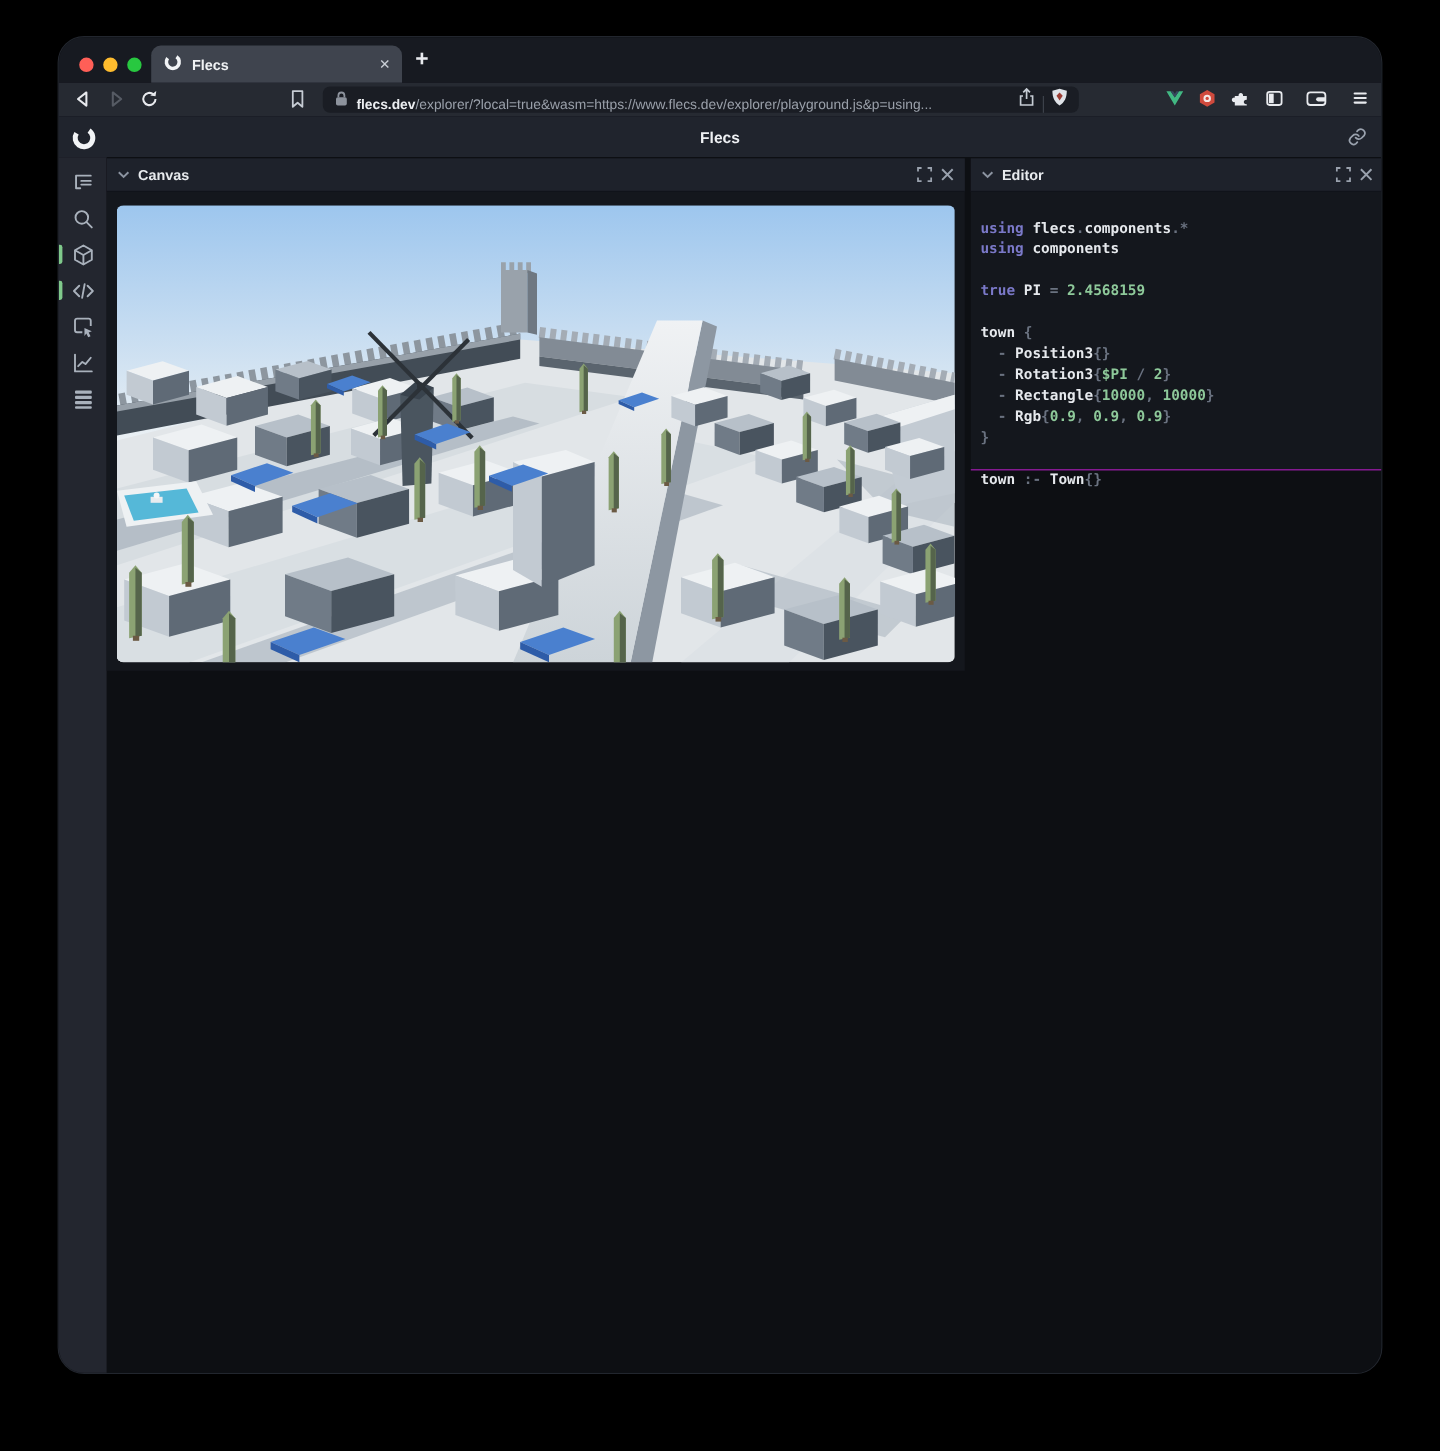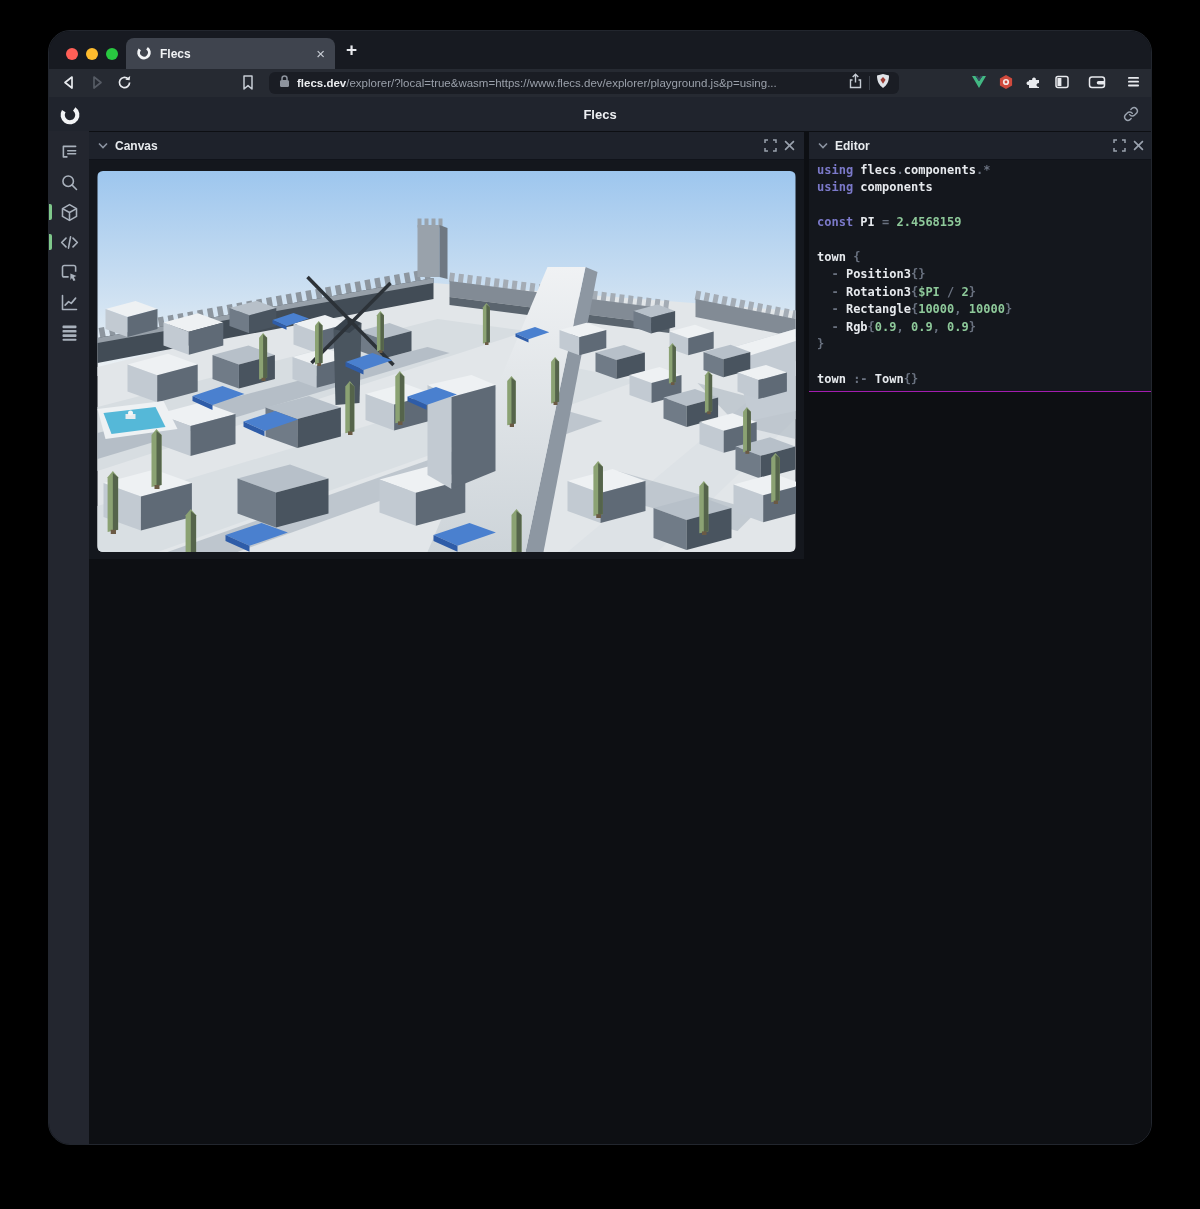--- a/index.html
+++ b/index.html
@@ -14,21 +14,21 @@
   .light { width:12px; height:12px; border-radius:50%; }
   .tab { position:absolute; left:77px; top:7px; width:209px; height:31px; background:#3f444e;
          border-radius:8px 8px 0 0; display:flex; align-items:center; padding:0 10px; gap:8px; }
   .tab-title { flex:1; color:#f0f2f4; font-size:12px; font-weight:bold; }
   .tab-close { color:#c9ced6; font-size:15px; line-height:1; }
   .newtab { position:absolute; left:297px; top:8px; color:#e8eaee; font-size:19px; font-weight:bold; }
 
   .toolbar { position:relative; height:28px; background:#262a32; }
   .tool { position:absolute; top:5px; }
   .urlbar { position:absolute; left:220px; top:3px; width:630px; height:22px; background:#1a1d24;
-            border-radius:6px; display:flex; align-items:center; padding:0 9px; gap:6px; }
+            border-radius:6px; display:flex; align-items:flex-end; padding:0 9px; gap:6px; }
   .url-text { font-size:11.5px; color:#9aa0aa; white-space:nowrap; overflow:hidden; flex:1; }
   .url-domain { color:#eceef1; font-weight:bold; }
   .url-sep { width:1px; height:14px; background:#3c414a; }
 
   
   .app-header { position:relative; height:34px; background:#20242d; display:flex; align-items:center; justify-content:center; }
   .app-title { color:#eef0f3; font-size:13px; font-weight:bold; }
   .app-body { display:flex; height:1015px; }
 
   .side { width:40px; background:#23262f; padding-top:6px; }
@@ -40,21 +40,21 @@
   .panel { position:absolute; background:#14171d; }
   .canvas-panel { left:0; top:1px; width:715px; height:427px; }
   .editor-panel { left:720px; top:1px; width:344px; height:260px; border-bottom:1px solid #a21caf; }
   .panel-header { height:28px; background:#1e222b; display:flex; align-items:center; padding:0 9px; gap:7px;
                   border-bottom:1px solid #10131a; }
   .panel-title { color:#e8ebee; font-size:12px; font-weight:bold; }
   .ph-spacer { flex:1; }
   .canvas-body { padding:11px 8px 0; }
   .scene-wrap { border-radius:6px; overflow:hidden; width:699px; height:381px; }
 
-  .code { padding:2px 8px; font-family:"DejaVu Sans Mono",monospace; font-size:12px; font-weight:bold; line-height:17.4px; }
+  .code { padding:22px 8px; font-family:"DejaVu Sans Mono",monospace; font-size:12px; font-weight:bold; line-height:17.4px; }
   .code-line { white-space:pre; }
   .tk-k { color:#7b79c9; } .tk-i { color:#e6e9ed; } .tk-p { color:#6a7280; } .tk-n { color:#8ec99a; }
 </style>
 </head>
 <body>
 
 <div class="window">
 
   <div class="tabbar">
     <div class="lights">
@@ -380,21 +380,21 @@
               <path d="M1 4 V1 h3 M9 1 h3 v3 M12 9 v3 h-3 M4 12 H1 V9" fill="none" stroke="#99a1ad" stroke-width="1.5"></path>
             </svg>
           <svg width="11" height="11" viewBox="0 0 10 10">
               <path d="M1 1 L9 9 M9 1 L1 9" stroke="#99a1ad" stroke-width="1.5"></path>
             </svg>
         </div>
         <div class="code">
             <div class="code-line"><span class="tk-k">using </span><span class="tk-i">flecs</span><span class="tk-p">.</span><span class="tk-i">components</span><span class="tk-p">.*</span></div>
             <div class="code-line"><span class="tk-k">using </span><span class="tk-i">components</span></div>
             <div class="code-line">&nbsp;</div>
-            <div class="code-line"><span class="tk-k">const </span><span class="tk-i">PI</span><span class="tk-p"> = </span><span class="tk-n">2.4568159</span></div>
+            <div class="code-line"><span class="tk-k">true </span><span class="tk-i">PI</span><span class="tk-p"> = </span><span class="tk-n">2.4568159</span></div>
             <div class="code-line">&nbsp;</div>
             <div class="code-line"><span class="tk-i">town </span><span class="tk-p">{</span></div>
             <div class="code-line"><span class="tk-p">  - </span><span class="tk-i">Position3</span><span class="tk-p">{}</span></div>
             <div class="code-line"><span class="tk-p">  - </span><span class="tk-i">Rotation3</span><span class="tk-p">{</span><span class="tk-n">$PI</span><span class="tk-p"> / </span><span class="tk-n">2</span><span class="tk-p">}</span></div>
             <div class="code-line"><span class="tk-p">  - </span><span class="tk-i">Rectangle</span><span class="tk-p">{</span><span class="tk-n">10000</span><span class="tk-p">, </span><span class="tk-n">10000</span><span class="tk-p">}</span></div>
             <div class="code-line"><span class="tk-p">  - </span><span class="tk-i">Rgb</span><span class="tk-p">{</span><span class="tk-n">0.9</span><span class="tk-p">, </span><span class="tk-n">0.9</span><span class="tk-p">, </span><span class="tk-n">0.9</span><span class="tk-p">}</span></div>
             <div class="code-line"><span class="tk-p">}</span></div>
             <div class="code-line">&nbsp;</div>
             <div class="code-line"><span class="tk-i">town</span><span class="tk-p"> :- </span><span class="tk-i">Town</span><span class="tk-p">{}</span></div>
           </div>

